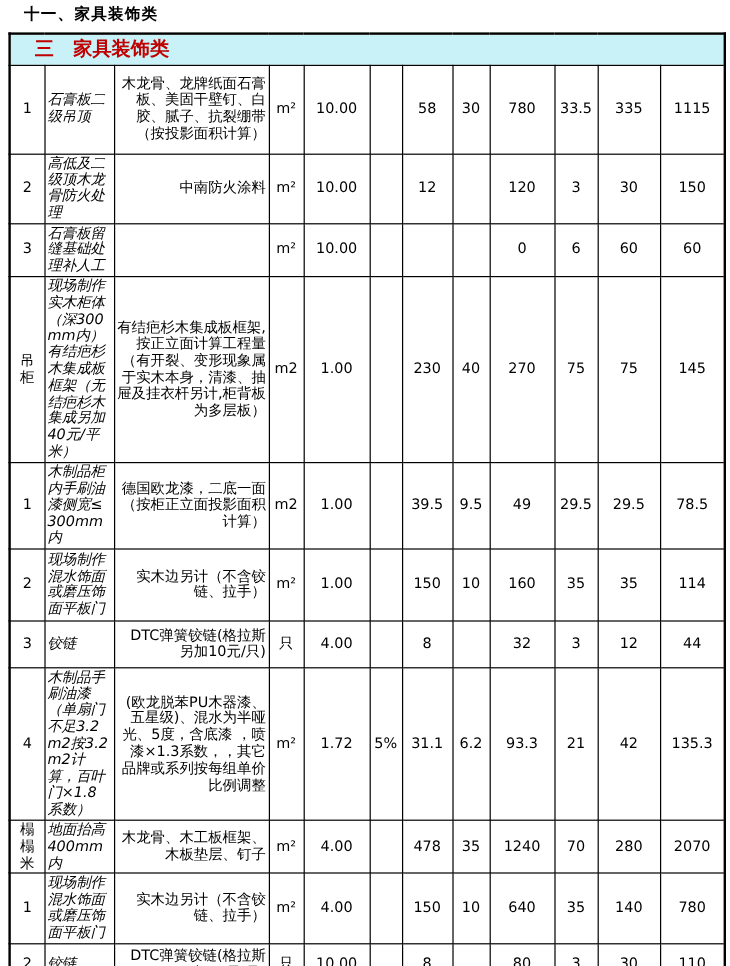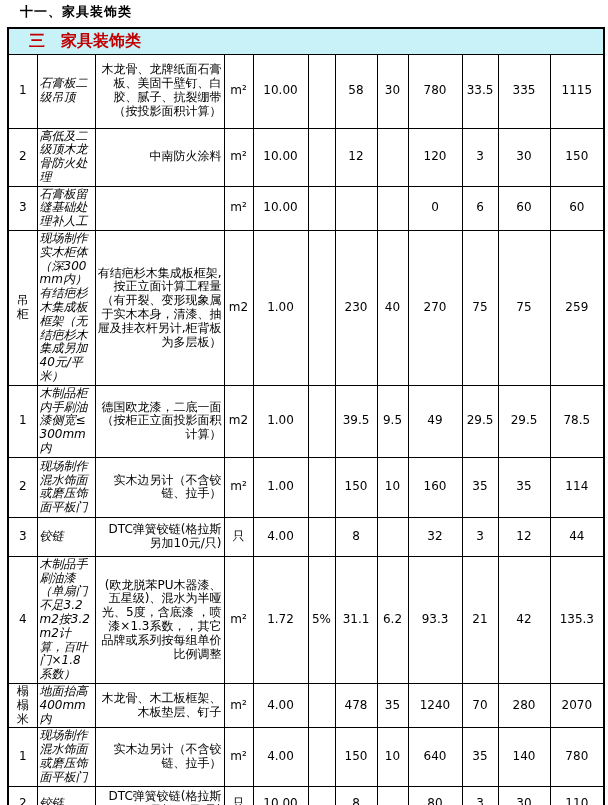--- a/index.html
+++ b/index.html
@@ -130,21 +130,21 @@
           <td class="c1">现场制作实木柜体（深300mm内）有结疤杉木集成板框架（无结疤杉木集成另加40元/平米）</td>
           <td class="c2">有结疤杉木集成板框架,按正立面计算工程量（有开裂、变形现象属于实木本身，清漆、抽屉及挂衣杆另计,柜背板为多层板）</td>
           <td class="c3">m2</td>
           <td class="c4">1.00</td>
           <td class="c5"></td>
           <td class="c6">230</td>
           <td class="c7">40</td>
           <td class="c8">270</td>
           <td class="c9">75</td>
           <td class="c10">75</td>
-          <td class="c11">259</td>
+          <td class="c11">145</td>
         </tr>
         <tr style="height: 40px;">
           <td class="c0">1</td>
           <td class="c1">木制品柜内手刷油漆侧宽≤300mm内</td>
           <td class="c2">德国欧龙漆，二底一面（按柜正立面投影面积计算）</td>
           <td class="c3">m2</td>
           <td class="c4">1.00</td>
           <td class="c5"></td>
           <td class="c6">39.5</td>
           <td class="c7">9.5</td>

